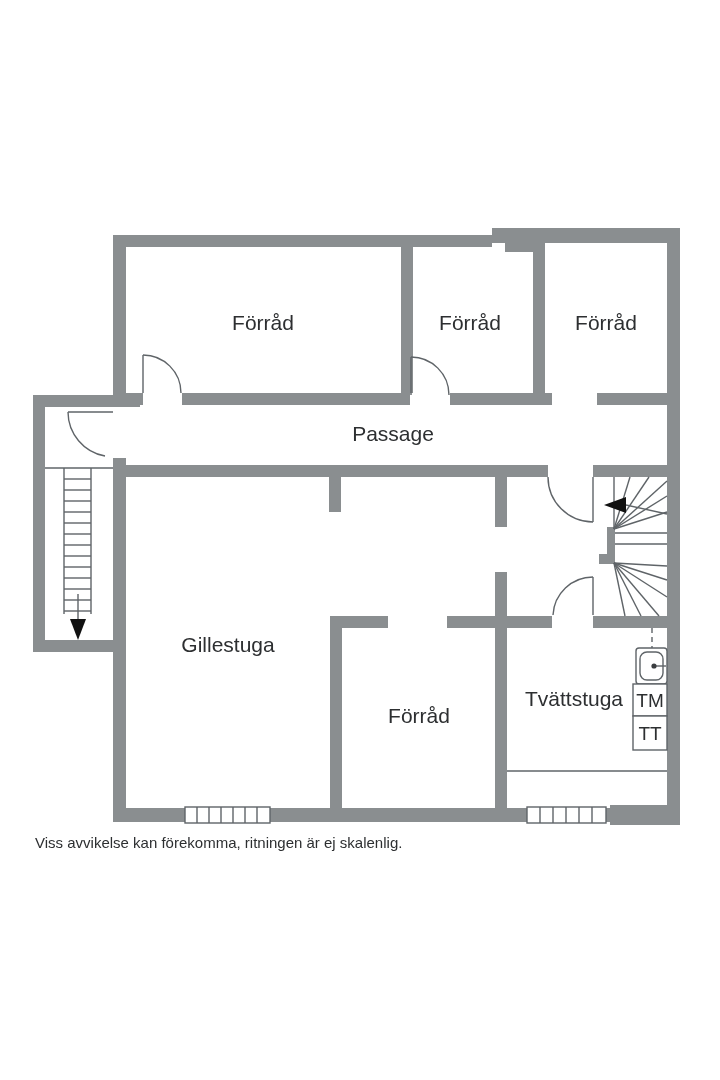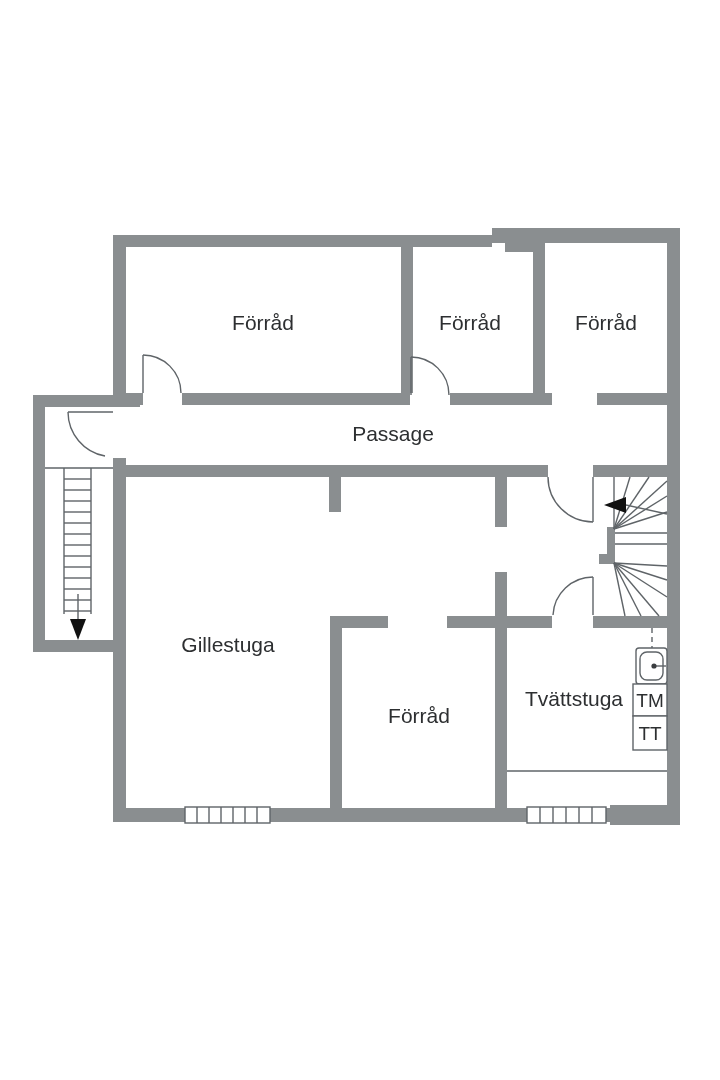--- a/index.html
+++ b/index.html
@@ -185,13 +185,14 @@
       <text class="room-label" x="606" y="330">Förråd</text>
       <text class="room-label" x="393" y="441">Passage</text>
       <text class="room-label" x="228" y="652">Gillestuga</text>
       <text class="room-label" x="419" y="723">Förråd</text>
       <text class="room-label" x="574" y="706">Tvättstuga</text>
       <text class="small-label" x="650" y="707">TM</text>
       <text class="small-label" x="650" y="740">TT</text>
     </g>
   </svg>
 
+  <div class="disclaimer">Viss avvikelse kan förekomma, ritningen är ej skalenlig.</div>
 </div>
 
 </body></html>

